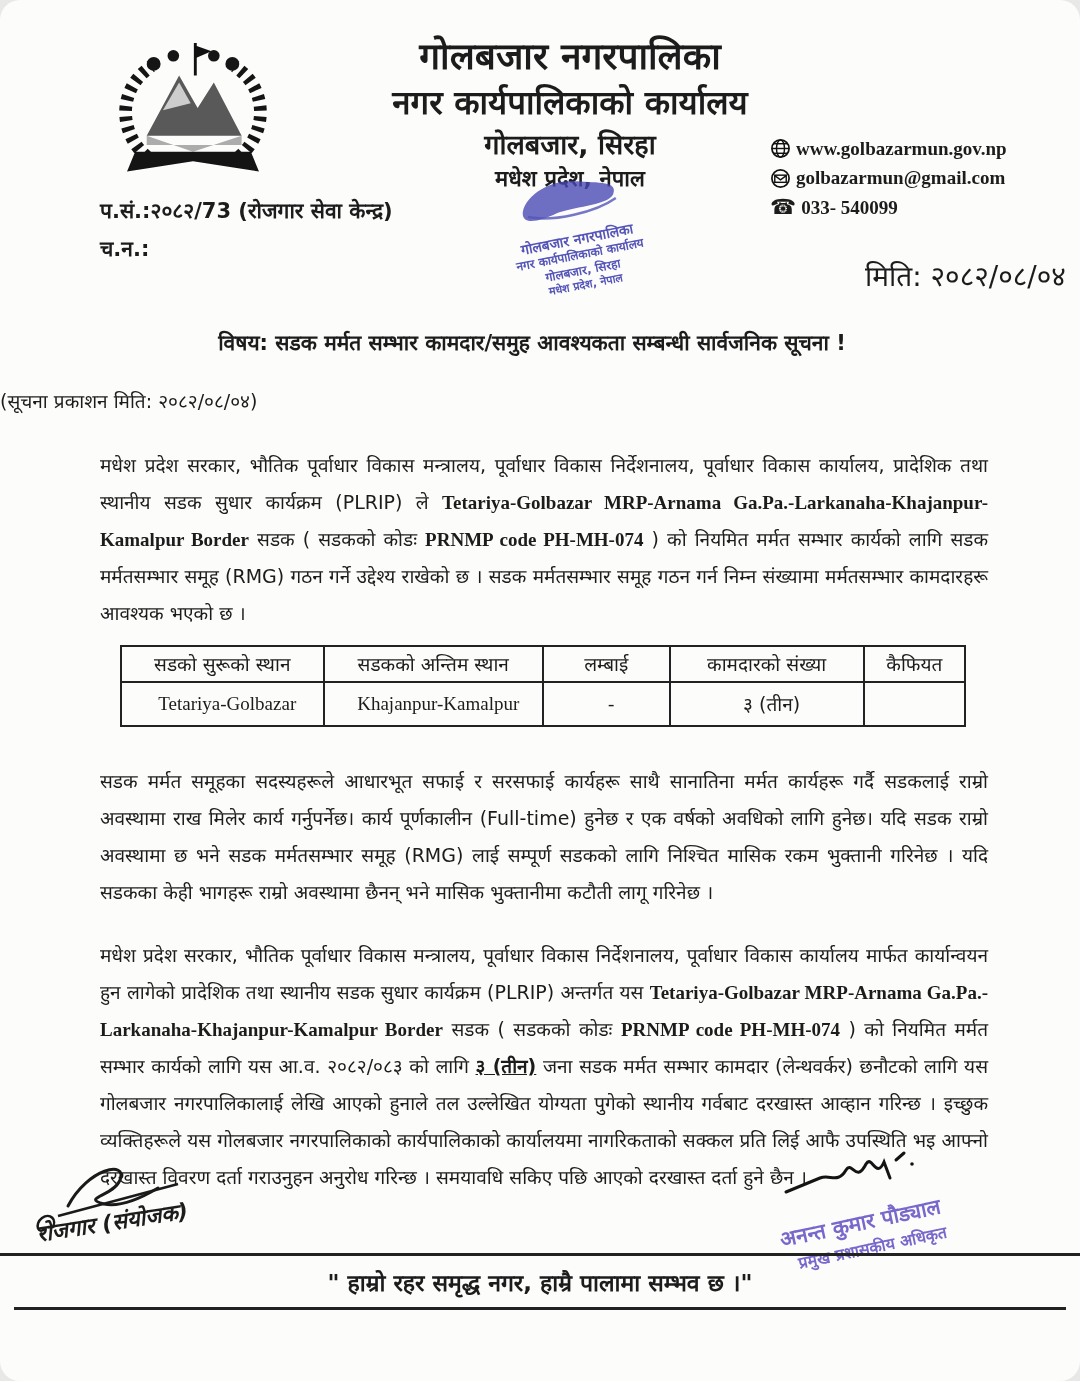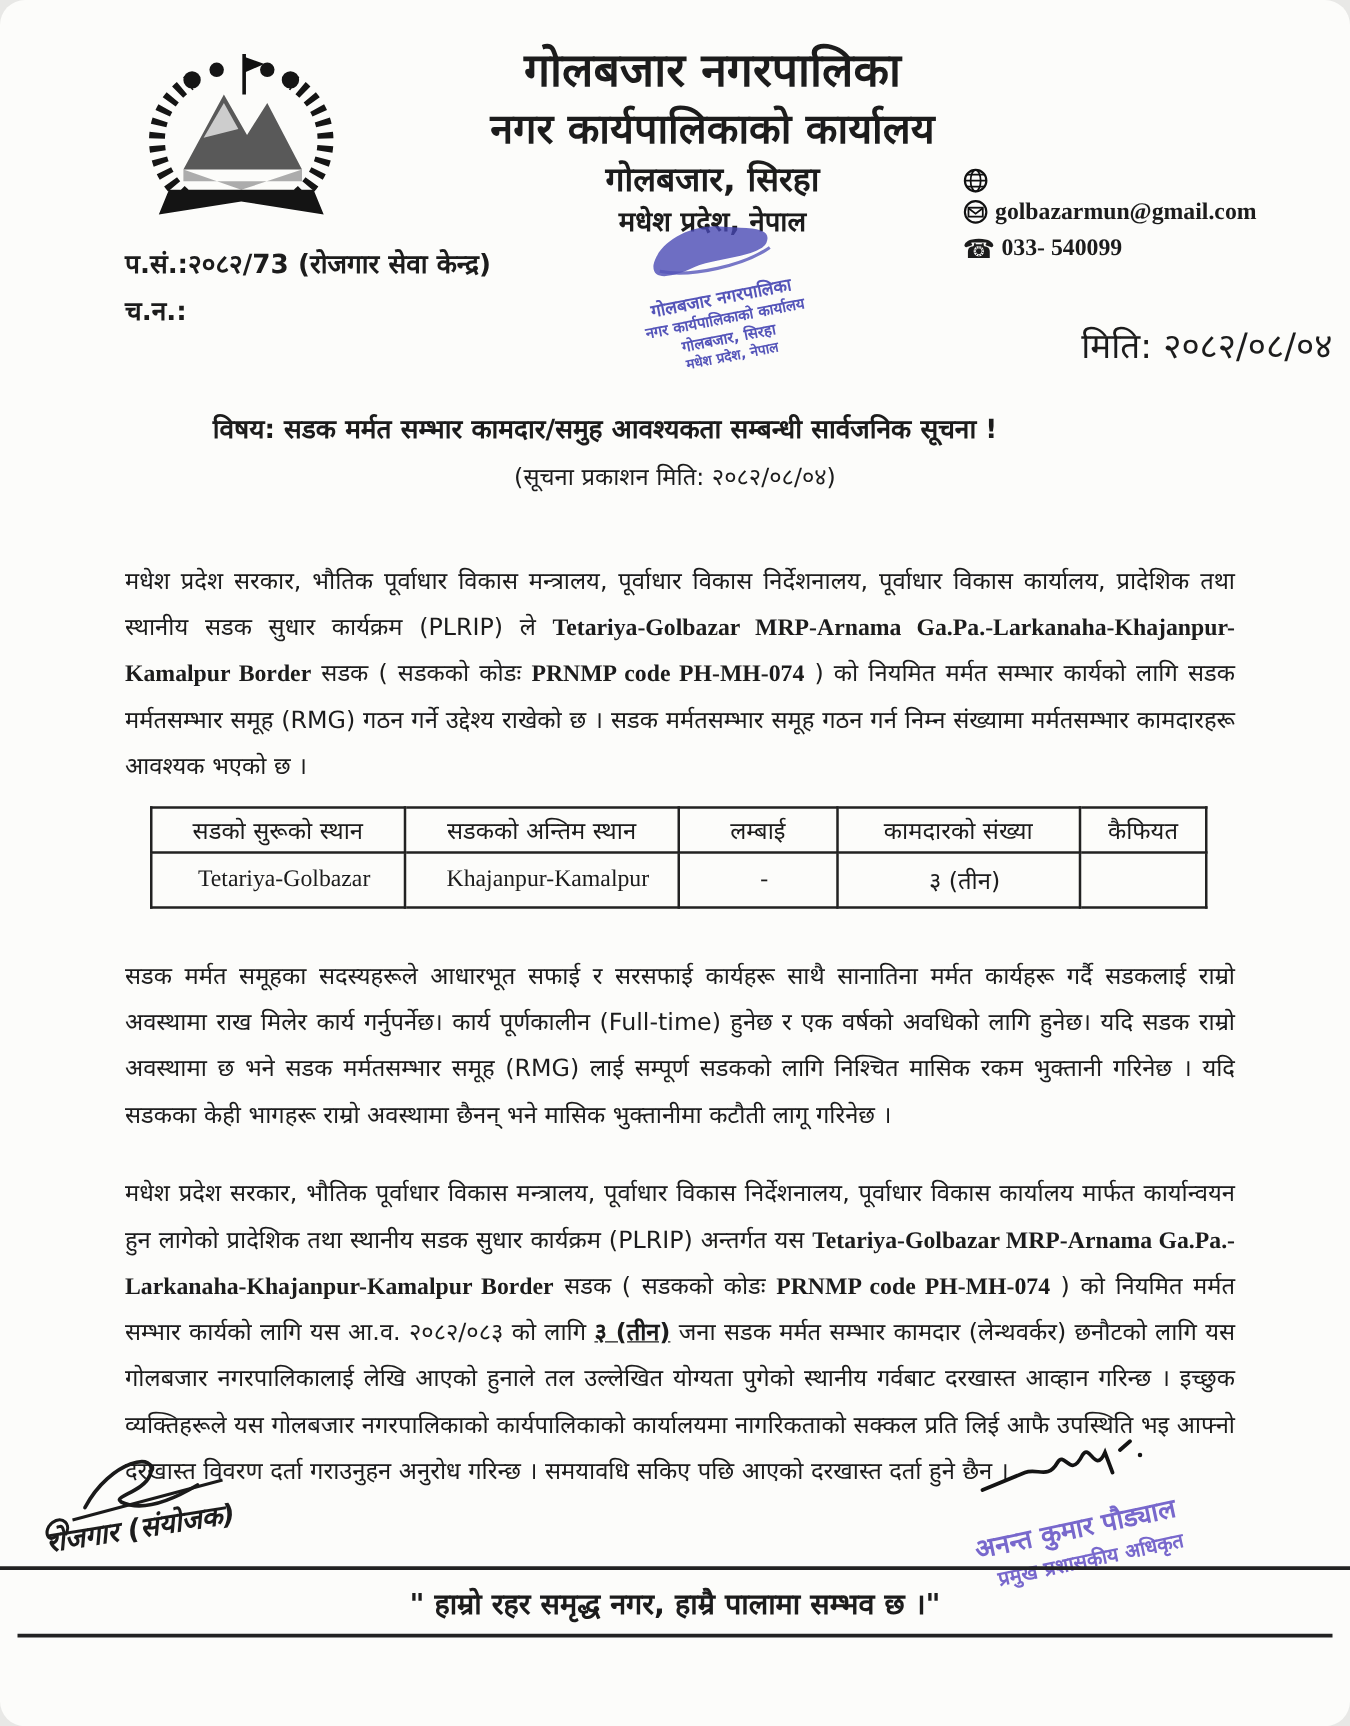--- a/index.html
+++ b/index.html
@@ -27,22 +27,22 @@
   
   .stamp-round{
     position:absolute;left:468px;top:172px;width:220px;height:145px;
     transform:rotate(-11deg);color:#4747b4;text-align:center;opacity:.92;
     font-weight:bold;line-height:1.3;
   }
   .stamp-round .blob{width:120px;height:52px;margin:0 auto;}
   .sr1{font-size:14px;} .sr2{font-size:12px;} .sr3{font-size:12px;} .sr4{font-size:11px;}
   
   .subject{position:absolute;left:0;top:328px;width:968px;text-align:center;
-    font-size:21px;font-weight:bold;}
-  .publish{position:absolute;left:0;top:368px;width:1080px;text-align:center;font-size:19px;}
+    font-size:21px;font-weight:bold;padding-left:48px;}
+  .publish{position:absolute;left:0;top:388px;width:1080px;text-align:left;font-size:19px;}
   
   .para{position:absolute;left:100px;width:888px;font-size:19px;line-height:37px;
     text-align:justify;}
   .p1{top:428px;}
   .p2{top:744px;}
   .p3{top:918px;}
   .latin{font-family:"Liberation Serif",serif;font-weight:600;}
   .boldu{font-weight:bold;text-decoration:underline;}
   
   table.rmg{position:absolute;left:120px;top:645px;width:846px;border-collapse:collapse;
@@ -97,20 +97,21 @@
 
   <div class="contact">
     <div class="row">
       <svg class="cicon" viewBox="0 0 22 22">
         <circle cx="11" cy="11" r="9" fill="none" stroke="#111" stroke-width="1.8"></circle>
         <ellipse cx="11" cy="11" rx="4.2" ry="9" fill="none" stroke="#111" stroke-width="1.5"></ellipse>
         <line x1="2" y1="11" x2="20" y2="11" stroke="#111" stroke-width="1.5"></line>
         <line x1="3.2" y1="6" x2="18.8" y2="6" stroke="#111" stroke-width="1.5"></line>
         <line x1="3.2" y1="16" x2="18.8" y2="16" stroke="#111" stroke-width="1.5"></line>
       </svg>
+      <span>www.golbazarmun.gov.np</span>
     </div>
     <div class="row">
       <svg class="cicon" viewBox="0 0 22 22">
         <circle cx="11" cy="11" r="9" fill="none" stroke="#111" stroke-width="1.8"></circle>
         <rect x="5" y="7.5" width="12" height="7.5" fill="none" stroke="#111" stroke-width="1.5"></rect>
         <path d="M5 8 L11 12.5 L17 8" fill="none" stroke="#111" stroke-width="1.5"></path>
       </svg>
       <span>golbazarmun@gmail.com</span>
     </div>
     <div class="row">

